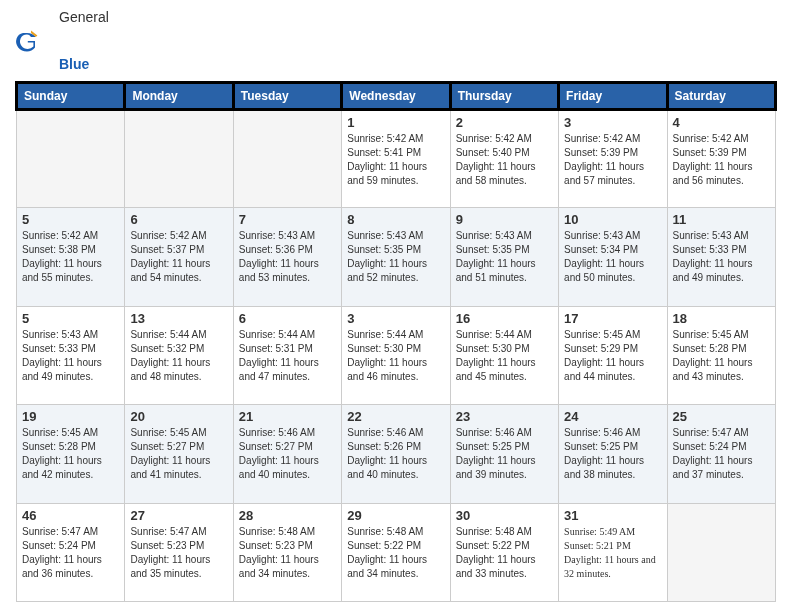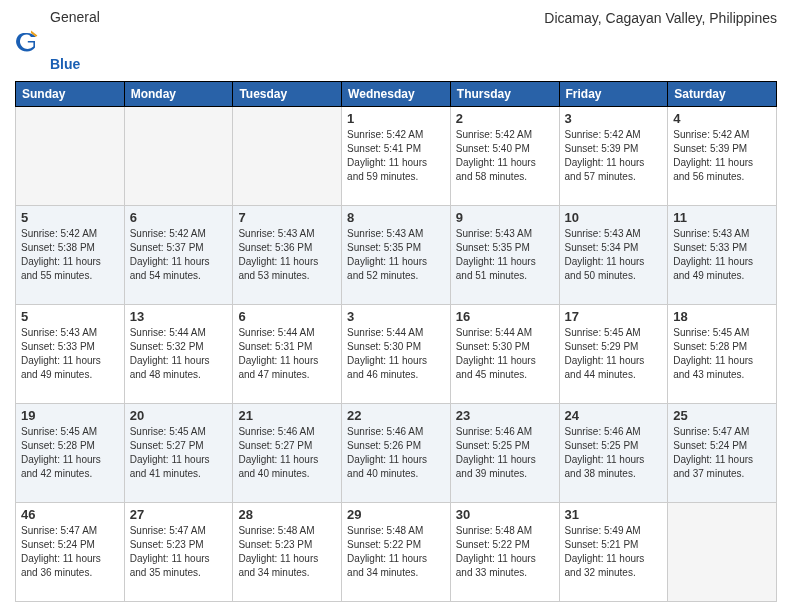--- a/index.html
+++ b/index.html
@@ -19,21 +19,21 @@
     }
     .header {
       display: flex;
       justify-content: space-between;
       align-items: flex-start;
       margin-bottom: 8px;
     }
     .logo {
       display: flex;
       align-items: center;
-      gap: 11px;
+      gap: 20px;
     }
     .logo-text {
       display: flex;
       flex-direction: column;
       line-height: 1.1;
     }
     .logo-general {
       font-size: 14px;
       color: #333;
       font-weight: normal;
@@ -67,21 +67,21 @@
       width: 100%;
       table-layout: fixed;
     }
     .calendar th {
       background-color: #2962a8;
       color: white;
       text-align: left;
       padding: 5px 6px;
       font-size: 12px;
       font-weight: bold;
-      border: 1px solid #000000;
+      border: 3px solid #000000;
     }
     .calendar td {
       border: 1px solid #ccc;
       vertical-align: top;
       padding: 4px 5px;
       font-size: 10px;
       color: #333;
       height: 88px;
       background: #fff;
     }
@@ -112,21 +112,20 @@
       <svg class="logo-icon" viewBox="0 0 30 30">
         <path d="M15 5 Q22 5 26 10 L20 10 Q18 7 15 7 Q9 7 7 12 Q5 17 8 21 Q11 25 16 25 Q20 25 23 22 L23 17 L16 17 L16 15 L25 15 L25 23 Q21 28 15 28 Q8 28 4 23 Q0 18 2 12 Q4 6 10 5 Z" fill="#1a5fb4"></path>
         <path d="M20 2 L28 8 L26 10 L20 5 Z" fill="#e8a020"></path>
       </svg>
       <div class="logo-text">
         <span class="logo-general">General</span>
         <span class="logo-blue">Blue</span>
       </div>
     </div>
     <div class="title-section">
-      <div class="location">Dicamay, Cagayan Valley, Philippines</div>
     </div>
   </div>
 
   <table class="calendar">
     <thead>
       <tr>
       <th>Sunday</th>
           <th>Monday</th>
           <th>Tuesday</th>
           <th>Wednesday</th>
@@ -323,21 +322,21 @@
 Daylight: 11 hours and 34 minutes.</div>
           </td>
           <td>
             <div class="day-number">30</div>
             <div class="day-info" style="white-space: pre-line;">Sunrise: 5:48 AM
 Sunset: 5:22 PM
 Daylight: 11 hours and 33 minutes.</div>
           </td>
           <td>
             <div class="day-number">31</div>
-            <div class="day-info" style="white-space: pre-line;">Sunrise: 5:49 AM
+            <div class="day-info" style="white-space: pre-line; font-family: Liberation Serif, serif;">Sunrise: 5:49 AM
 Sunset: 5:21 PM
 Daylight: 11 hours and 32 minutes.</div>
           </td>
           <td class="empty"></td>
         </tr>
       </tbody>
   </table>
 </div>
 
 </body></html>

